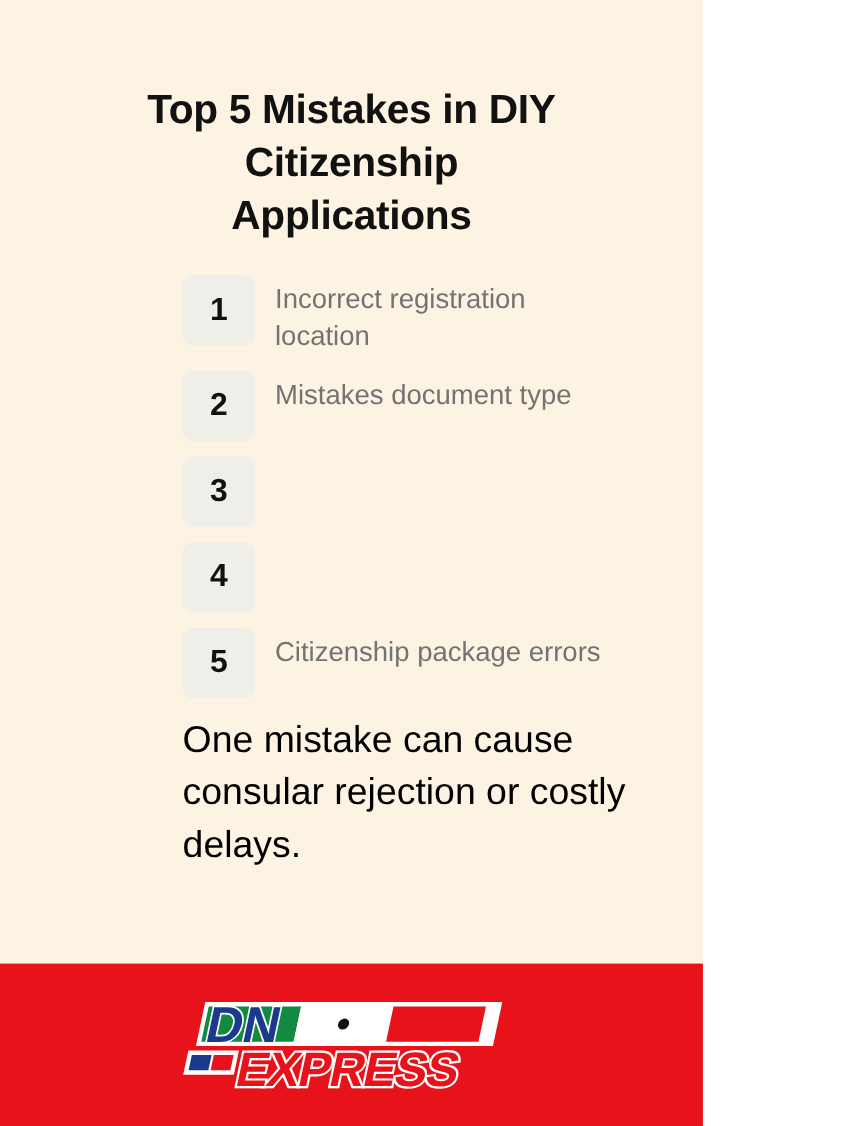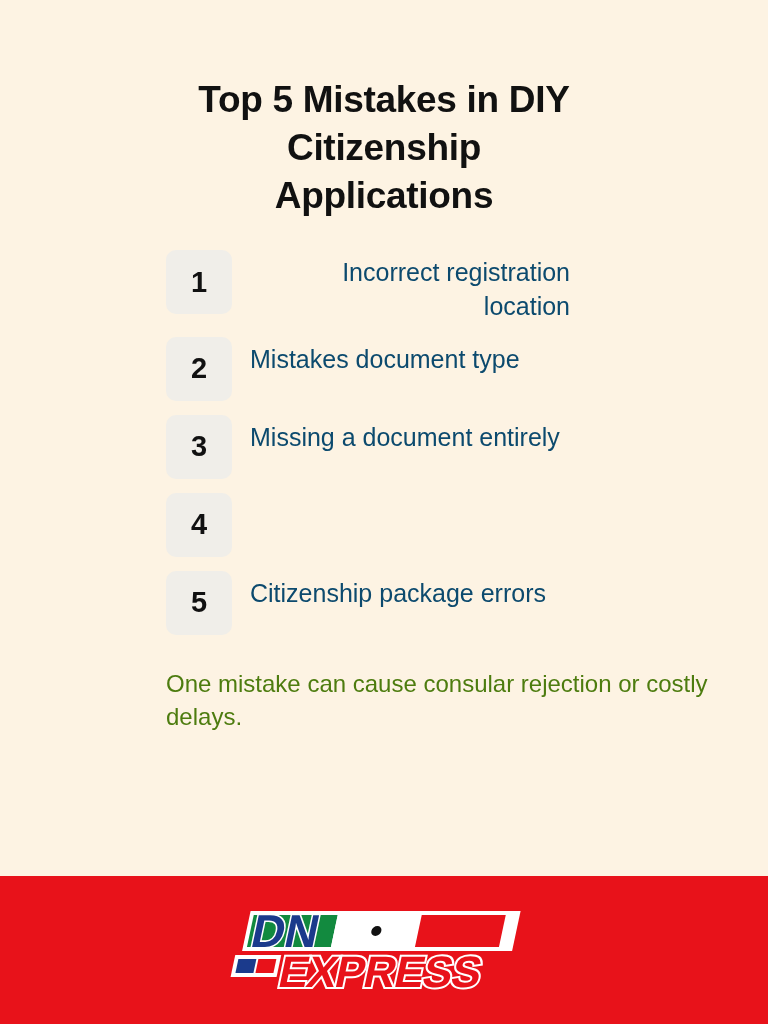--- a/index.html
+++ b/index.html
@@ -8,21 +8,21 @@
   }
   body {
     width: 768px;
     height: 1024px;
     background: #ffffff;
     font-family: "Liberation Sans", sans-serif;
     overflow: hidden;
   }
   .poster {
     position: relative;
-    width: 768px;
+    width: 639px;
     height: 1024px;
     background: #fdf3e3;
     display: flex;
     flex-direction: column;
   }
   .content {
     flex: 1 1 auto;
     padding: 68px 40px 0 40px;
     box-sizing: border-box;
   }
@@ -56,31 +56,30 @@
     align-items: center;
     justify-content: center;
     font-size: 29px;
     font-weight: bold;
     color: #111111;
   }
   .item-text {
     margin-left: 18px;
     font-size: 25px;
     line-height: 1.33;
-    color: #0c4a6e;
+    color: #737373;
     max-width: 320px;
     padding-top: 6px;
-    text-align: right;
   }
   .footnote {
-    margin: 32px 0 0 0;
+    margin: 15px 0 0 0;
     padding-left: 126px;
-    font-size: 24px;
+    font-size: 34px;
     line-height: 1.4;
-    color: #4d7c0f;
+    color: #000000;
     max-width: 560px;
   }
   .brandbar {
     flex: 0 0 auto;
     height: 148px;
     background: #e8121a;
     display: flex;
     align-items: center;
     justify-content: center;
     position: relative;
@@ -110,21 +109,20 @@
         <div class="item-text">Incorrect registration location</div>
       </div>
 
       <div class="item">
         <div class="num-box">2</div>
         <div class="item-text">Mistakes document type</div>
       </div>
 
       <div class="item">
         <div class="num-box">3</div>
-        <div class="item-text">Missing a document entirely</div>
       </div>
 
       <div class="item">
         <div class="num-box">4</div>
       </div>
 
       <div class="item">
         <div class="num-box">5</div>
         <div class="item-text">Citizenship package errors</div>
       </div>

